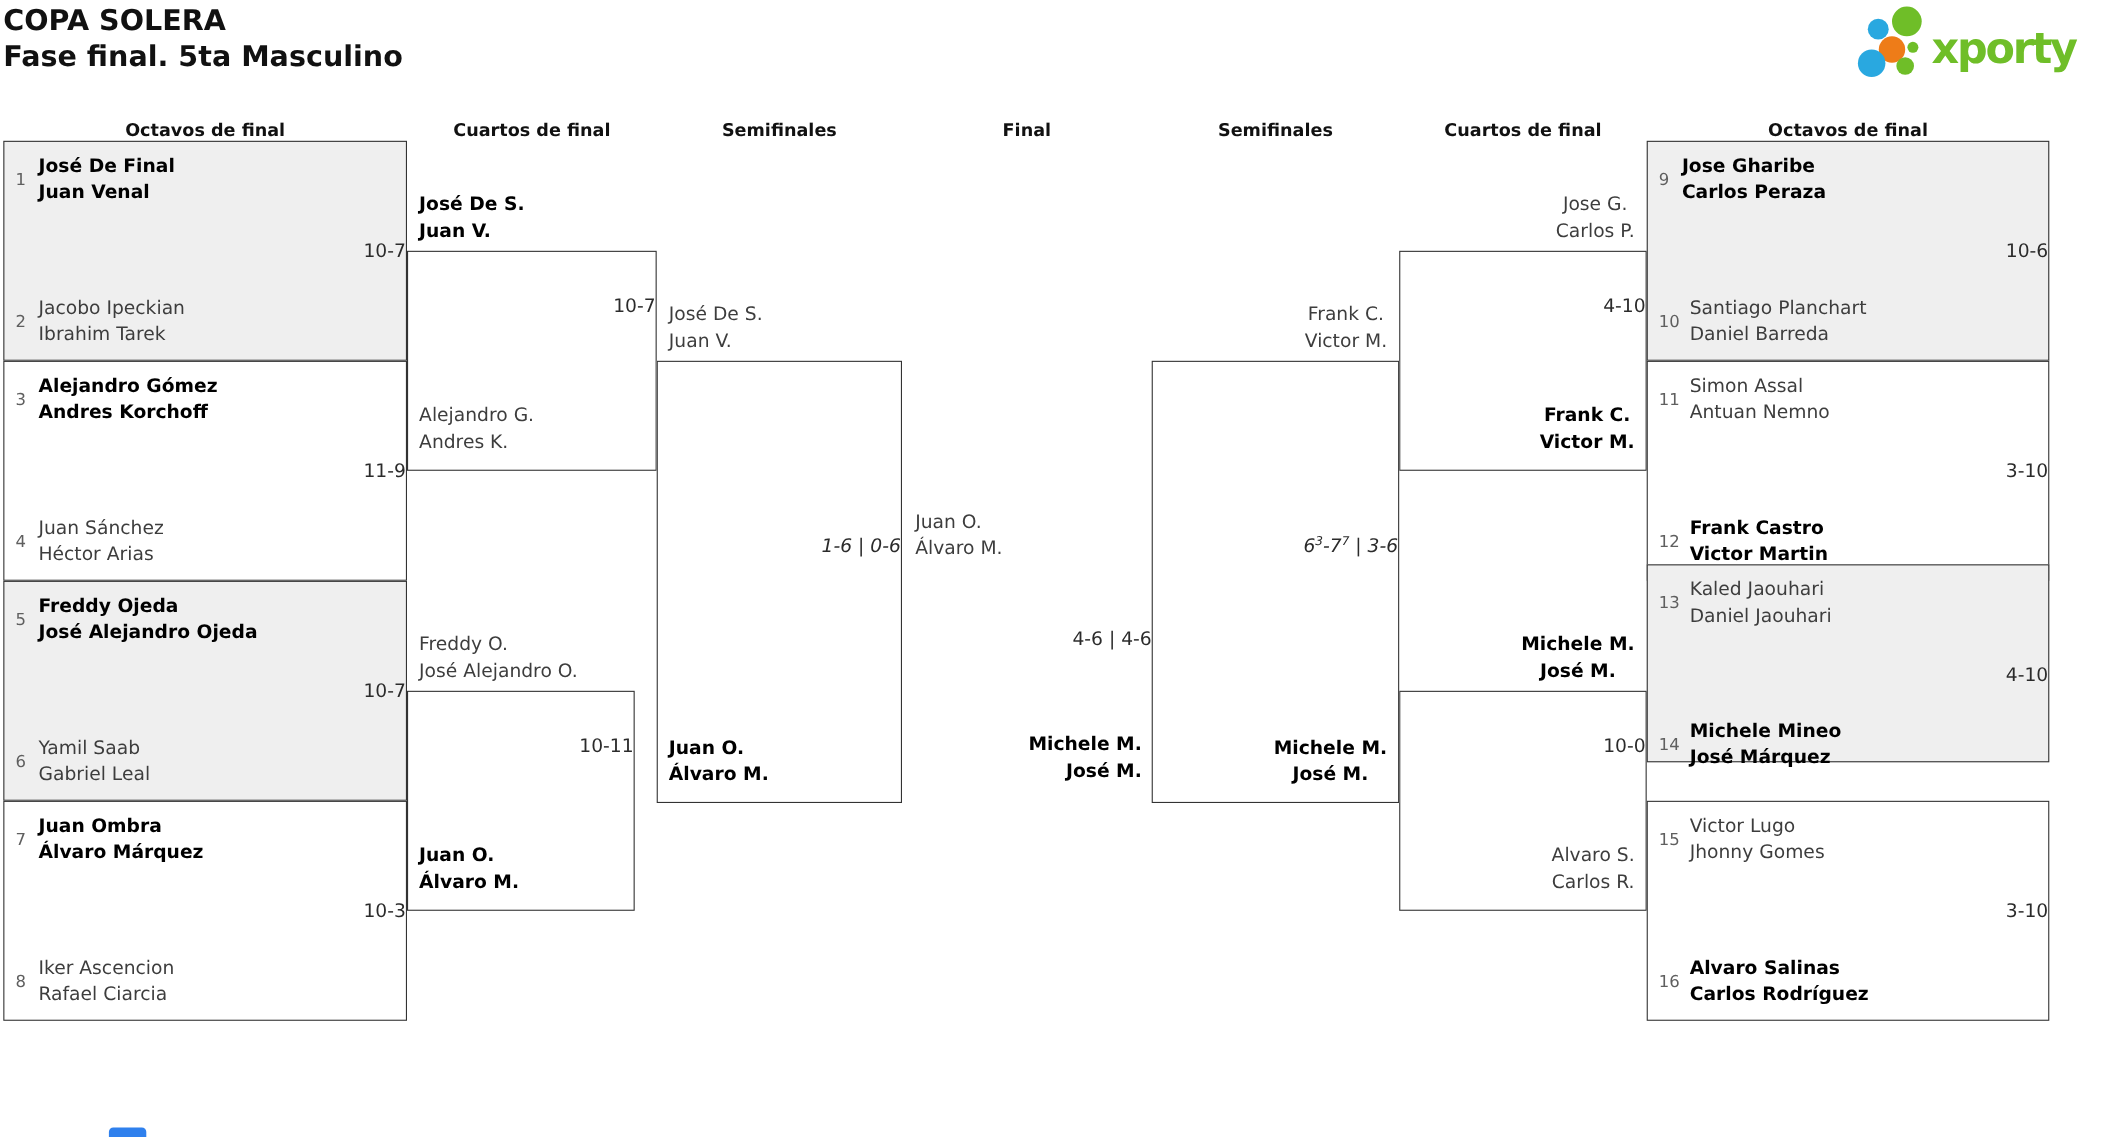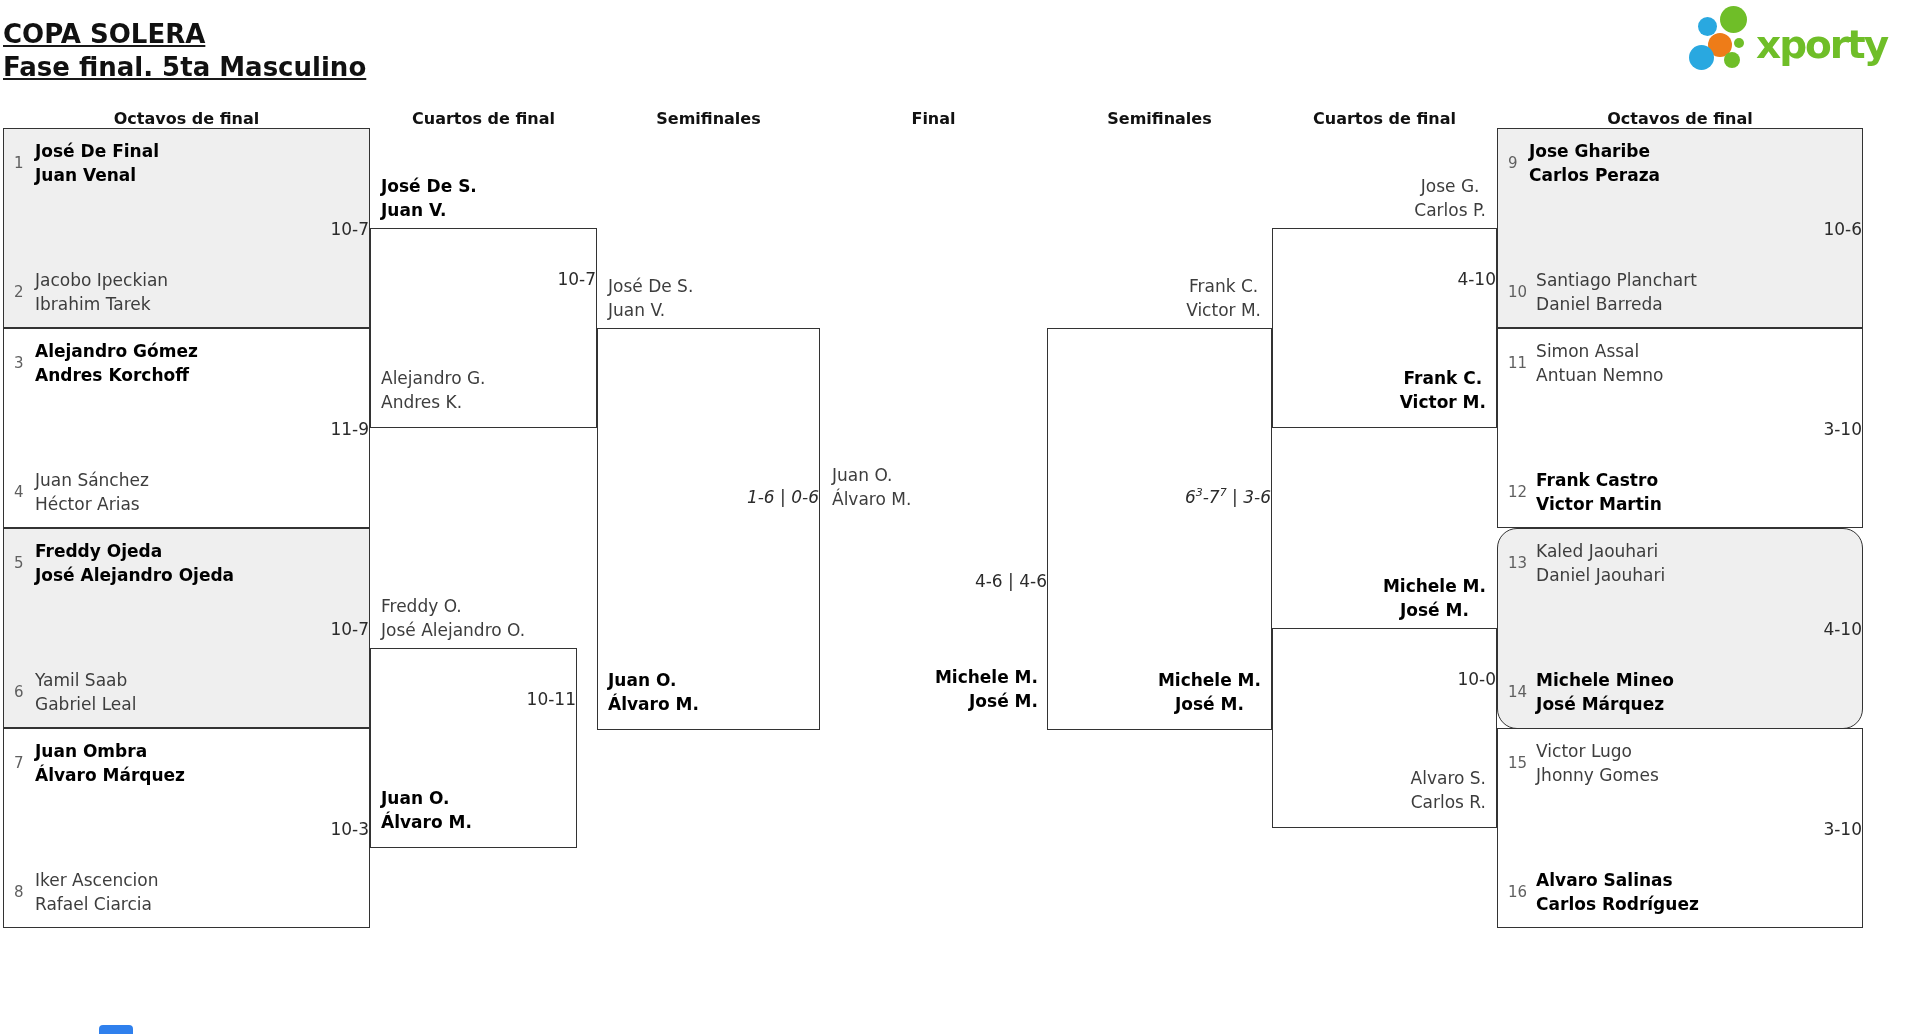--- a/index.html
+++ b/index.html
@@ -1,20 +1,20 @@
 <!DOCTYPE html>
 <html><head>
 <meta charset="utf-8">
 <style>
   html,body{margin:0;padding:0;background:#fff;}
   body{font-family:"DejaVu Sans","Liberation Sans",sans-serif;color:#1a1a1a;}
   #stage{position:relative;width:1920px;height:1034px;overflow:hidden;background:#fff;}
 
   
-  .title-block{position:absolute;left:3px;top:18px;line-height:33px;text-decoration:underline;}
+  .title-block{position:absolute;left:3px;top:3px;line-height:33px;}
   .title-line{font-size:26px;font-weight:700;color:#111;letter-spacing:0;}
 
   
   .logo{position:absolute;left:1688px;top:2px;height:80px;display:flex;align-items:center;}
   .dots{position:relative;width:64px;height:72px;}
   .dot{position:absolute;border-radius:50%;}
   .d-green-big{left:32px;top:0;width:27px;height:27px;background:#6fbe28;}
   .d-blue-small{left:10px;top:11px;width:19px;height:19px;background:#29a8e0;}
   .d-orange{left:20px;top:27px;width:24px;height:24px;background:#ee7c18;}
   .d-green-tiny{left:46px;top:32px;width:10px;height:10px;background:#6fbe28;}
@@ -183,21 +183,21 @@
     <div class="score oct-score">3-10</div>
     <div class="team bottom">
       <span class="seed">12</span>
       <div class="names w">
         <div>Frank Castro</div>
           <div>Victor Martin</div>
       </div>
     </div>
   </div>
 
-  <div class="box shaded" style="left:1497px;top:528px;width:366px;height:201px;border-radius:20px;">
+  <div class="box shaded" style="left:1497px;top:513px;width:366px;height:180px;">
     <div class="team top">
       <span class="seed">13</span>
       <div class="names">
         <div>Kaled Jaouhari</div>
           <div>Daniel Jaouhari</div>
       </div>
     </div>
     <div class="score oct-score">4-10</div>
     <div class="team bottom">
       <span class="seed">14</span>
@@ -231,21 +231,21 @@
       <div>José De S.</div>
         <div>Juan V.</div>
     </div>
     <div class="score qf-score">10-7</div>
     <div class="names inside">
       <div>Alejandro G.</div>
         <div>Andres K.</div>
     </div>
   </div>
 
-  <div class="box" style="left:370px;top:648px;width:207px;height:200px;">
+  <div class="box" style="left:370px;top:628px;width:207px;height:200px;">
     <div class="names above">
       <div>Freddy O.</div>
         <div>José Alejandro O.</div>
     </div>
     <div class="score qf-score">10-11</div>
     <div class="names w inside">
       <div>Juan O.</div>
         <div>Álvaro M.</div>
     </div>
   </div>

